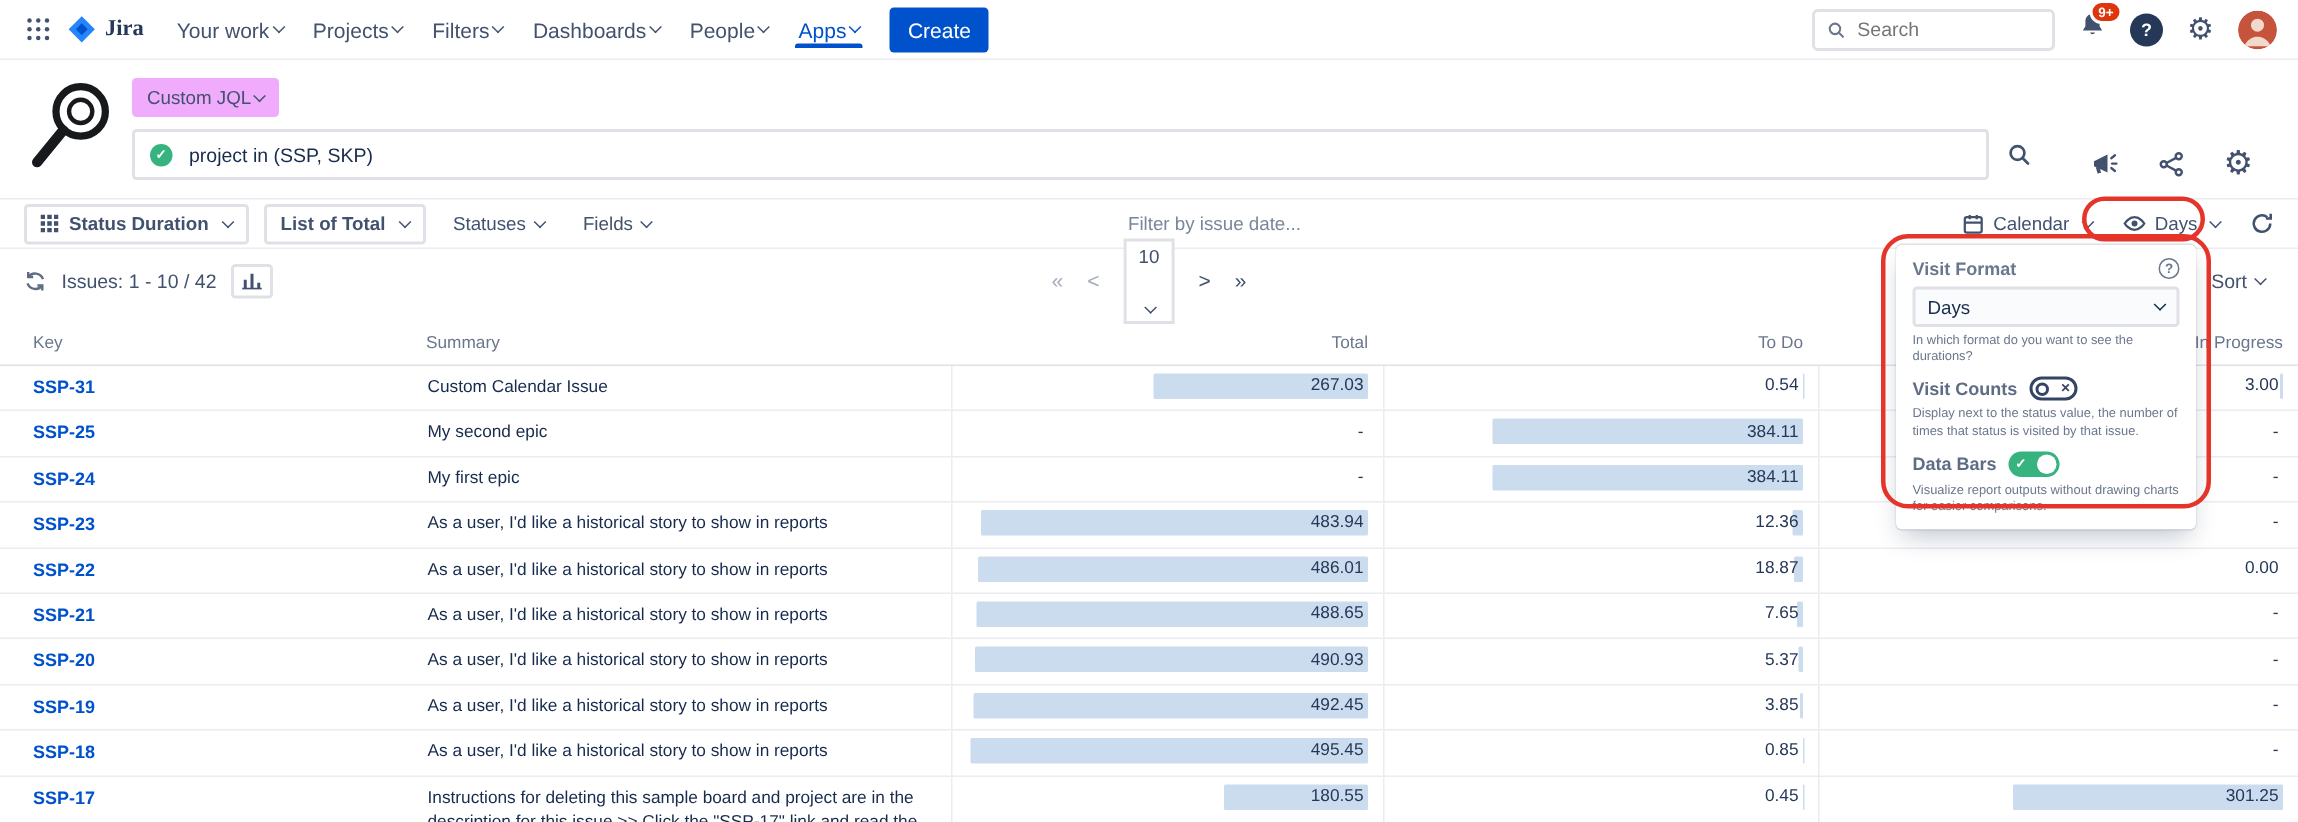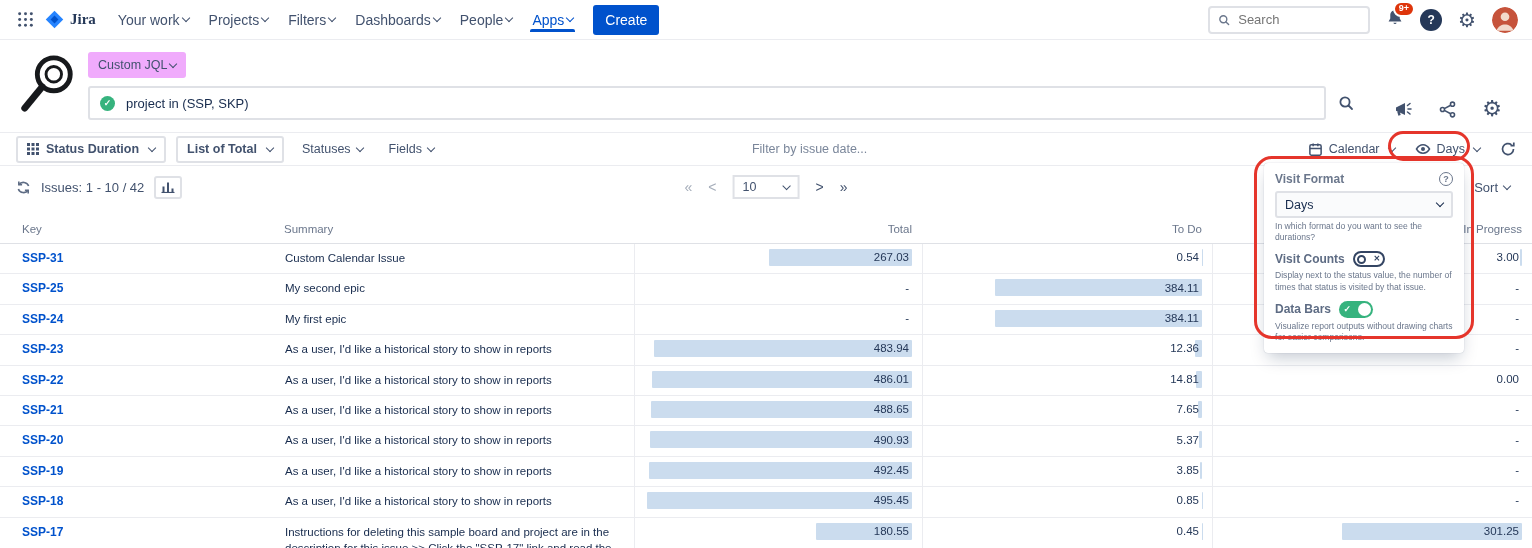--- a/index.html
+++ b/index.html
@@ -54,21 +54,21 @@
   .tb-right{margin-left:auto;display:flex;align-items:center;gap:20px;}
   .tb-icon-btn{display:flex;align-items:center;gap:6px;font-size:12.5px;color:#42526E;cursor:pointer;}
   
   .subbar{display:flex;align-items:center;height:42px;padding:0 16px;position:relative;}
   .issues-left{display:flex;align-items:center;gap:10px;}
   .issues-label{font-size:13px;color:#42526E;}
   .chart-btn{border:2px solid #DFE1E6;border-radius:3px;height:23px;width:28px;display:flex;align-items:center;justify-content:center;cursor:pointer;background:#fff;}
   .pagination{position:absolute;left:50%;transform:translateX(-50%);display:flex;align-items:center;gap:16px;font-size:14px;color:#42526E;}
   .pag-dim{color:#A5ADBA;cursor:pointer;}
   .pag-btn{cursor:pointer;}
-  .page-select{display:flex;align-items:center;gap:24px;border:2px solid #DFE1E6;border-radius:0;padding:3px 8px;font-size:12.5px;cursor:pointer;background:#fff;}
+  .page-select{display:flex;align-items:center;gap:24px;border:2px solid #DFE1E6;border-radius:0;padding:3px 8px;font-size:12.5px;cursor:pointer;background:#fff;flex-direction:column;}
   .sort{margin-left:auto;display:flex;align-items:center;gap:3px;font-size:13px;color:#42526E;cursor:pointer;margin-right:6px;}
   
   .thead,.trow{display:grid;grid-template-columns:262px 372px 288px 290px 1fr;}
   .thead{margin-top:6px;border-bottom:1px solid #DFE1E6;height:30px;align-items:center;font-size:11.5px;color:#6B778C;}
   .th{padding:0 12px 0 22px;}
   .th.num{text-align:right;padding:0 10px;}
   .trow{border-bottom:1px solid #EBECF0;align-items:start;}
   .td{padding:6px 12px 6px 23px;font-size:11.5px;line-height:1.45;}
   .td.key{padding-left:22px;color:#0052CC;font-weight:700;font-size:12px;cursor:pointer;}
   .td.summary{color:#172B4D;}
@@ -411,21 +411,21 @@
         <div class="td summary">As a user, I'd like a historical story to show in reports</div>
         <div class="td num">
           <div class="barwrap">
             <span class="bar" style="width: 97.202%; background: rgb(203, 220, 238);"></span>
             <span class="val">486.01</span>
           </div>
         </div>
         <div class="td num">
           <div class="barwrap">
             <span class="bar" style="width: 2.058%; background: rgb(203, 220, 238);"></span>
-            <span class="val">14.81</span>
+            <span class="val">18.87</span>
           </div>
         </div>
         <div class="td num">
           <div class="barwrap">
             <span class="val">0.00</span>
           </div>
         </div>
       </div>
       <div class="trow">
         <div class="td key">SSP-21</div>

